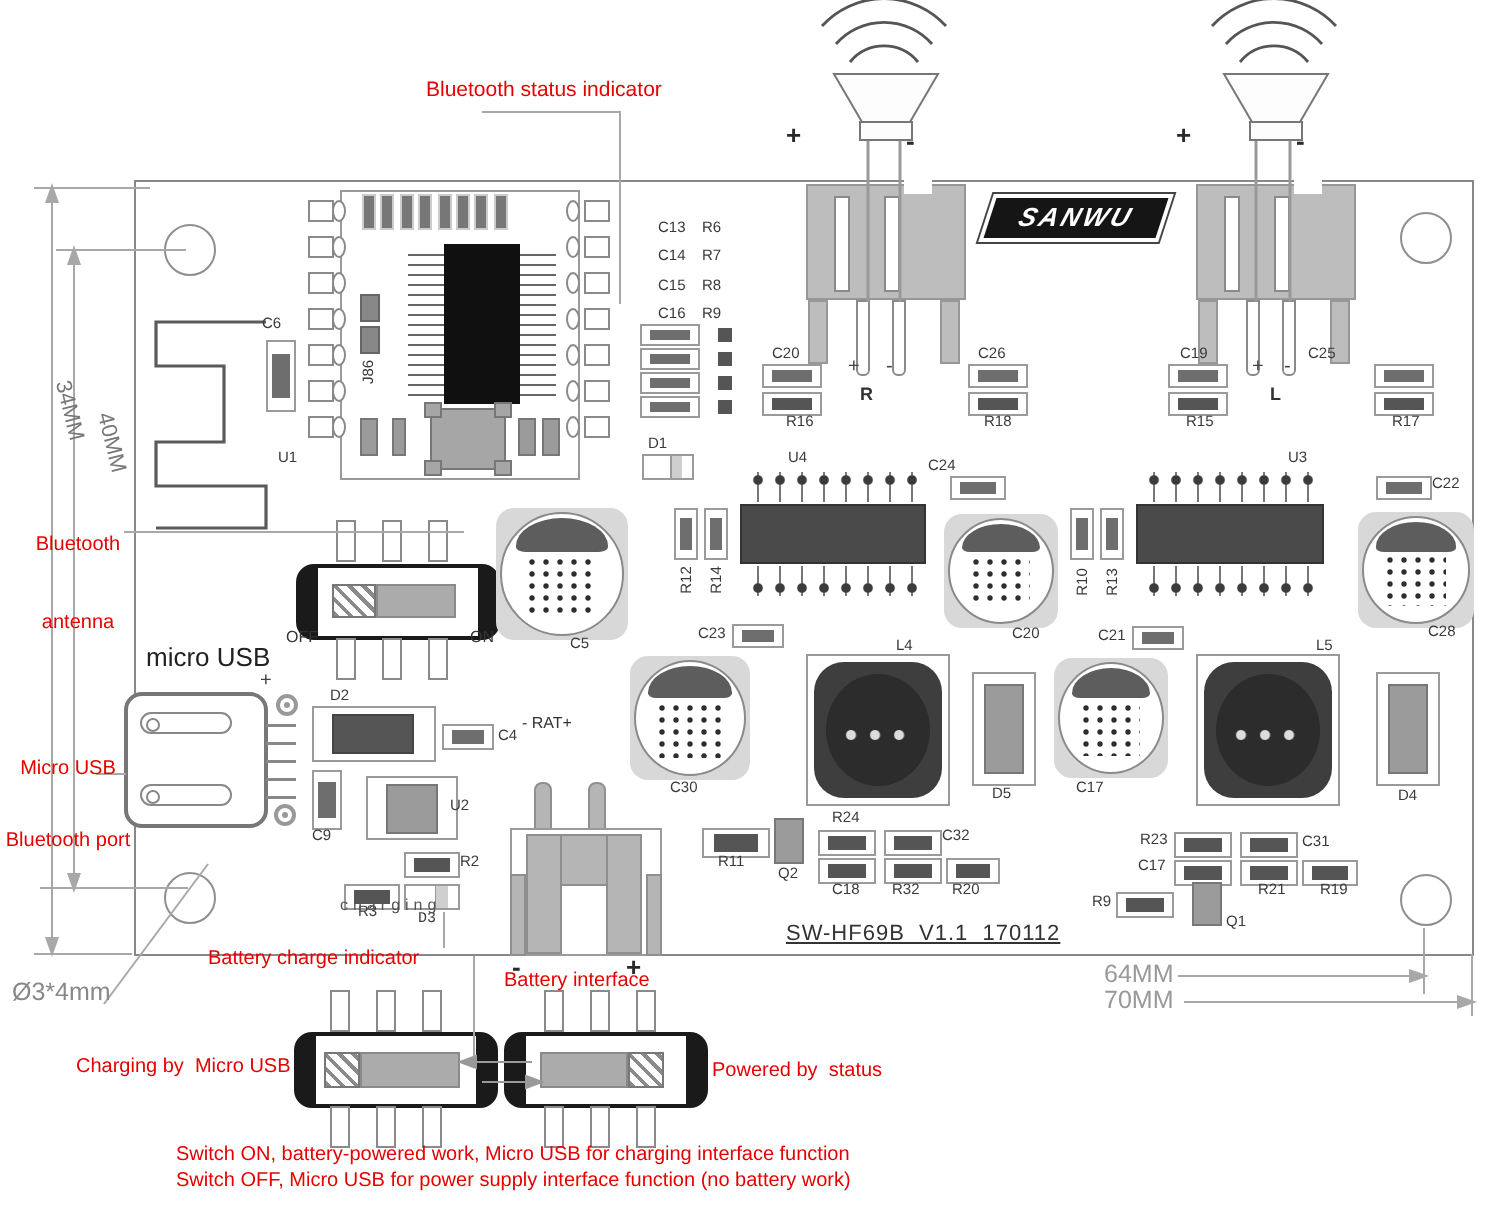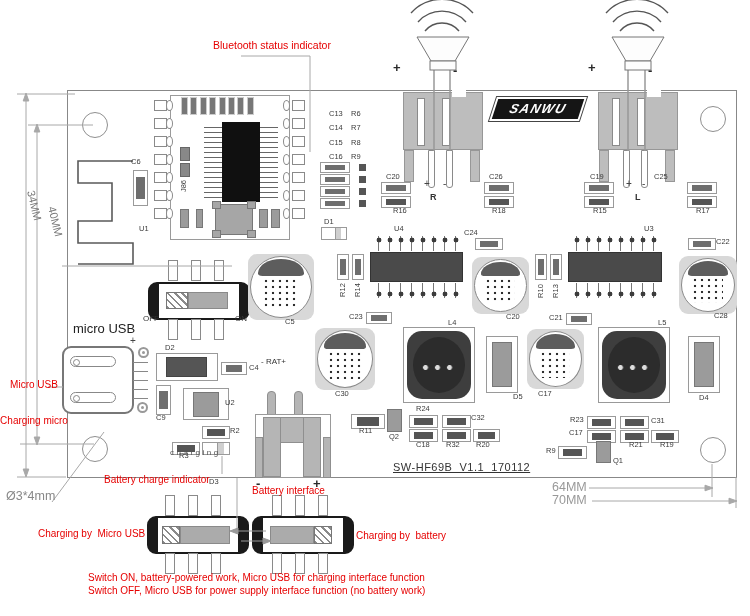--- a/index.html
+++ b/index.html
@@ -474,21 +474,21 @@
       <span class="cl rot" style="left: 556px; top: 291px;">R13</span>
       <span class="cl" style="left: 349px; top: 313px;">C23</span>
       <span class="cl" style="left: 549px; top: 314px;">C21</span>
       <span class="cl" style="left: 285px; top: 318px;">C5</span>
       <span class="cl" style="left: 506px; top: 313px;">C20</span>
       <span class="cl" style="left: 714px; top: 312px;">C28</span>
       <span class="cl" style="left: 448px; top: 319px;">L4</span>
       <span class="cl" style="left: 658px; top: 319px;">L5</span>
       <span class="cl" style="left: 335px; top: 390px;">C30</span>
       <span class="cl" style="left: 538px; top: 390px;">C17</span>
-      <span class="cl" style="left: 513px; top: 393px;">D5</span>
+      <span class="cl" style="left: 496px; top: 393px;">D5</span>
       <span class="cl" style="left: 699px; top: 394px;">D4</span>
       <span class="cl" style="left: 359px; top: 427px;">R11</span>
       <span class="cl" style="left: 389px; top: 433px;">Q2</span>
       <span class="cl" style="left: 416px; top: 405px;">R24</span>
       <span class="cl" style="left: 471px; top: 414px;">C32</span>
       <span class="cl" style="left: 416px; top: 441px;">C18</span>
       <span class="cl" style="left: 446px; top: 441px;">R32</span>
       <span class="cl" style="left: 476px; top: 441px;">R20</span>
       <span class="cl" style="left: 570px; top: 416px;">R23</span>
       <span class="cl" style="left: 651px; top: 417px;">C31</span>
@@ -496,21 +496,21 @@
       <span class="cl" style="left: 629px; top: 441px;">R21</span>
       <span class="cl" style="left: 660px; top: 441px;">R19</span>
       <span class="cl" style="left: 546px; top: 447px;">R9</span>
       <span class="cl" style="left: 613px; top: 457px;">Q1</span>
       <span class="cl" style="left: 165px; top: 344px;">D2</span>
       <span class="cl" style="left: 249px; top: 364px;">C4</span>
       <span class="cl" style="left: 156px; top: 414px;">C9</span>
       <span class="cl" style="left: 225px; top: 399px;">U2</span>
       <span class="cl" style="left: 230px; top: 427px;">R2</span>
       <span class="cl" style="left: 179px; top: 452px;">R3</span>
-      <span class="cl" style="left: 209px; top: 478px;">D3</span>
+      <span class="cl" style="left: 209px; top: 457px; font-family: Liberation Mono, monospace;">D3</span>
       <span class="t9" style="left: 143px; top: 315px;">OFF</span>
       <span class="t9" style="left: 235px; top: 315px;">ON</span>
       <span class="t13" style="left: 73px; top: 322px;">micro USB</span>
       <span class="t10" style="left: 130px; top: 336px;">+</span>
       <span class="t8l" style="left: 170px; top: 449px;">charging</span>
       <span class="t9" style="left: 261px; top: 358px;">- RAT+</span>
       <span class="t9b" style="left: 430px; top: 193px;">R</span>
       <span class="t9b" style="left: 635px; top: 193px;">L</span>
       <span class="t10" style="left: 424px; top: 179px;">+</span>
       <span class="t10" style="left: 443px; top: 179px;">-</span>
@@ -524,28 +524,32 @@
       <span class="t12b" style="left: 313px; top: 477px;">+</span>
     </div>
 
   <div id="anns">
     <div class="logo-wrap">
       <div class="logo-box">SANWU</div>
     </div>
     <div class="t11" style="left:393px;top:462px">SW-HF69B  V1.1  170112</div>
 
     <div class="ann" style="left:213px;top:39px;font-size:10.5px">Bluetooth status indicator</div>
+    <div class="ann" style="left:10px;top:240px;width:58px;text-align:center;line-height:13px">
+      <span style="display:block">Bluetooth</span>
+      <span style="display:block">antenna</span>
+    </div>
     <div class="ann" style="left:0px;top:355px;width:68px;text-align:center;line-height:12px">
       <span style="display:block">Micro USB</span>
-      <span style="display:block">Charging micro</span>
+      <span style="display:block">Bluetooth port</span>
     </div>
     <div class="ann" style="left:104px;top:474px">Battery charge indicator</div>
     <div class="ann" style="left:252px;top:485px">Battery interface</div>
     <div class="ann" style="left:38px;top:528px">Charging by  Micro USB</div>
-    <div class="ann" style="left:356px;top:530px">Charging by  battery</div>
+    <div class="ann" style="left:356px;top:530px">Powered by  status</div>
     <div class="ann" style="left:88px;top:572px">Switch ON, battery-powered work, Micro USB for charging interface function</div>
     <div class="ann" style="left:88px;top:585px">Switch OFF, Micro USB for power supply interface function (no battery work)</div>
 
     <div class="dim" style="left:16px;top:200px;width:36px;text-align:center;transform:rotate(76deg)">34MM</div>
     <div class="dim" style="left:37px;top:216px;width:36px;text-align:center;transform:rotate(76deg)">40MM</div>
     <div class="dimg" style="left:552px;top:481px">64MM</div>
     <div class="dimg" style="left:552px;top:494px">70MM</div>
     <div class="dimg" style="left:6px;top:490px;color:#888">Ø3*4mm</div>
   </div>
 </div>

